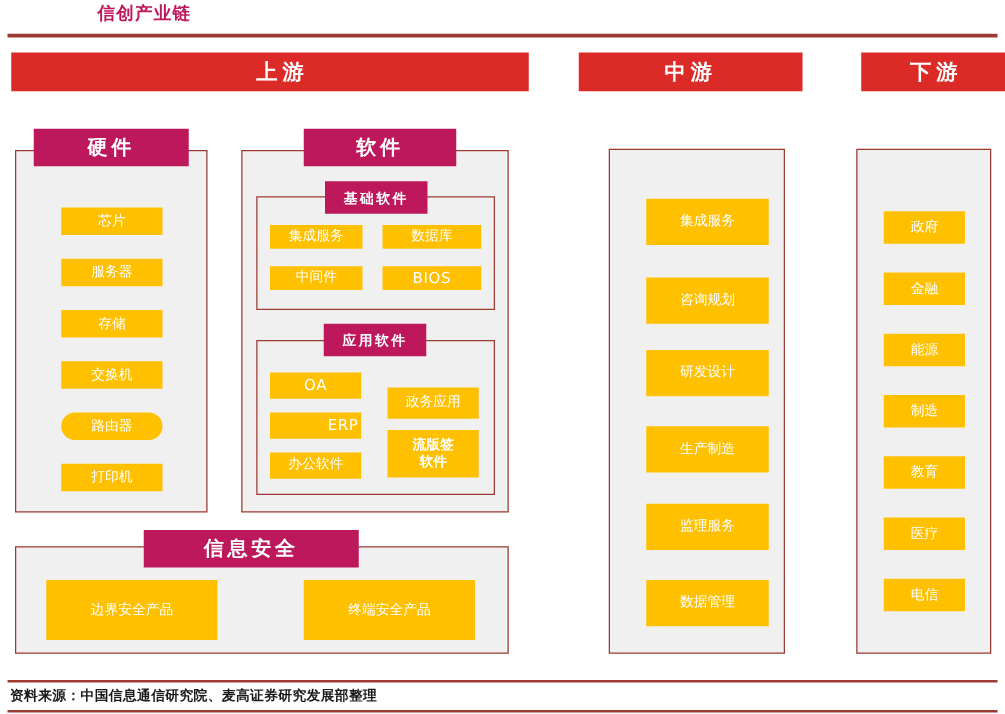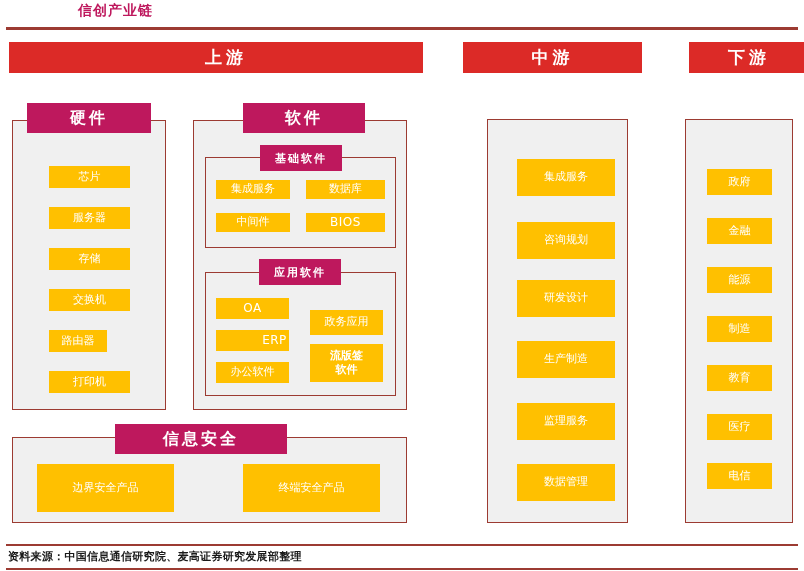--- a/index.html
+++ b/index.html
@@ -97,21 +97,21 @@
 <div class="stage-bar" style="left:463px;top:42px;width:179px;">中游</div>
 <div class="stage-bar" style="left:689px;top:42px;width:120px;">下游</div>
 
 <div class="panel" style="left:12px;top:120px;width:154px;height:290px;"></div>
 <div class="chip big" style="left:27px;top:103px;width:124px;">硬件</div>
 
 <div class="item" style="left:49px;top:166px;width:81px;height:22px;">芯片</div>
 <div class="item" style="left:49px;top:207px;width:81px;height:22px;text-align:right;">服务器</div>
 <div class="item" style="left:49px;top:248px;width:81px;height:22px;">存储</div>
 <div class="item" style="left:49px;top:289px;width:81px;height:22px;">交换机</div>
-<div class="item" style="left:49px;top:330px;width:58px;height:22px;">路由器</div>
+<div class="item" style="left:49px;top:330px;width:81px;height:22px;border-radius:11px;">路由器</div>
 <div class="item" style="left:49px;top:371px;width:81px;height:22px;">打印机</div>
 
 <div class="panel" style="left:193px;top:120px;width:214px;height:290px;"></div>
 <div class="chip big" style="left:243px;top:103px;width:122px;">软件</div>
 
 <div class="panel-inner" style="left:205px;top:157px;width:191px;height:91px;"></div>
 <div class="chip mid" style="left:260px;top:145px;width:82px;text-align:right;">基础软件</div>
 
 <div class="item" style="left:216px;top:180px;width:74px;height:19px;">集成服务</div>
 <div class="item" style="left:306px;top:180px;width:79px;height:19px;">数据库</div>

